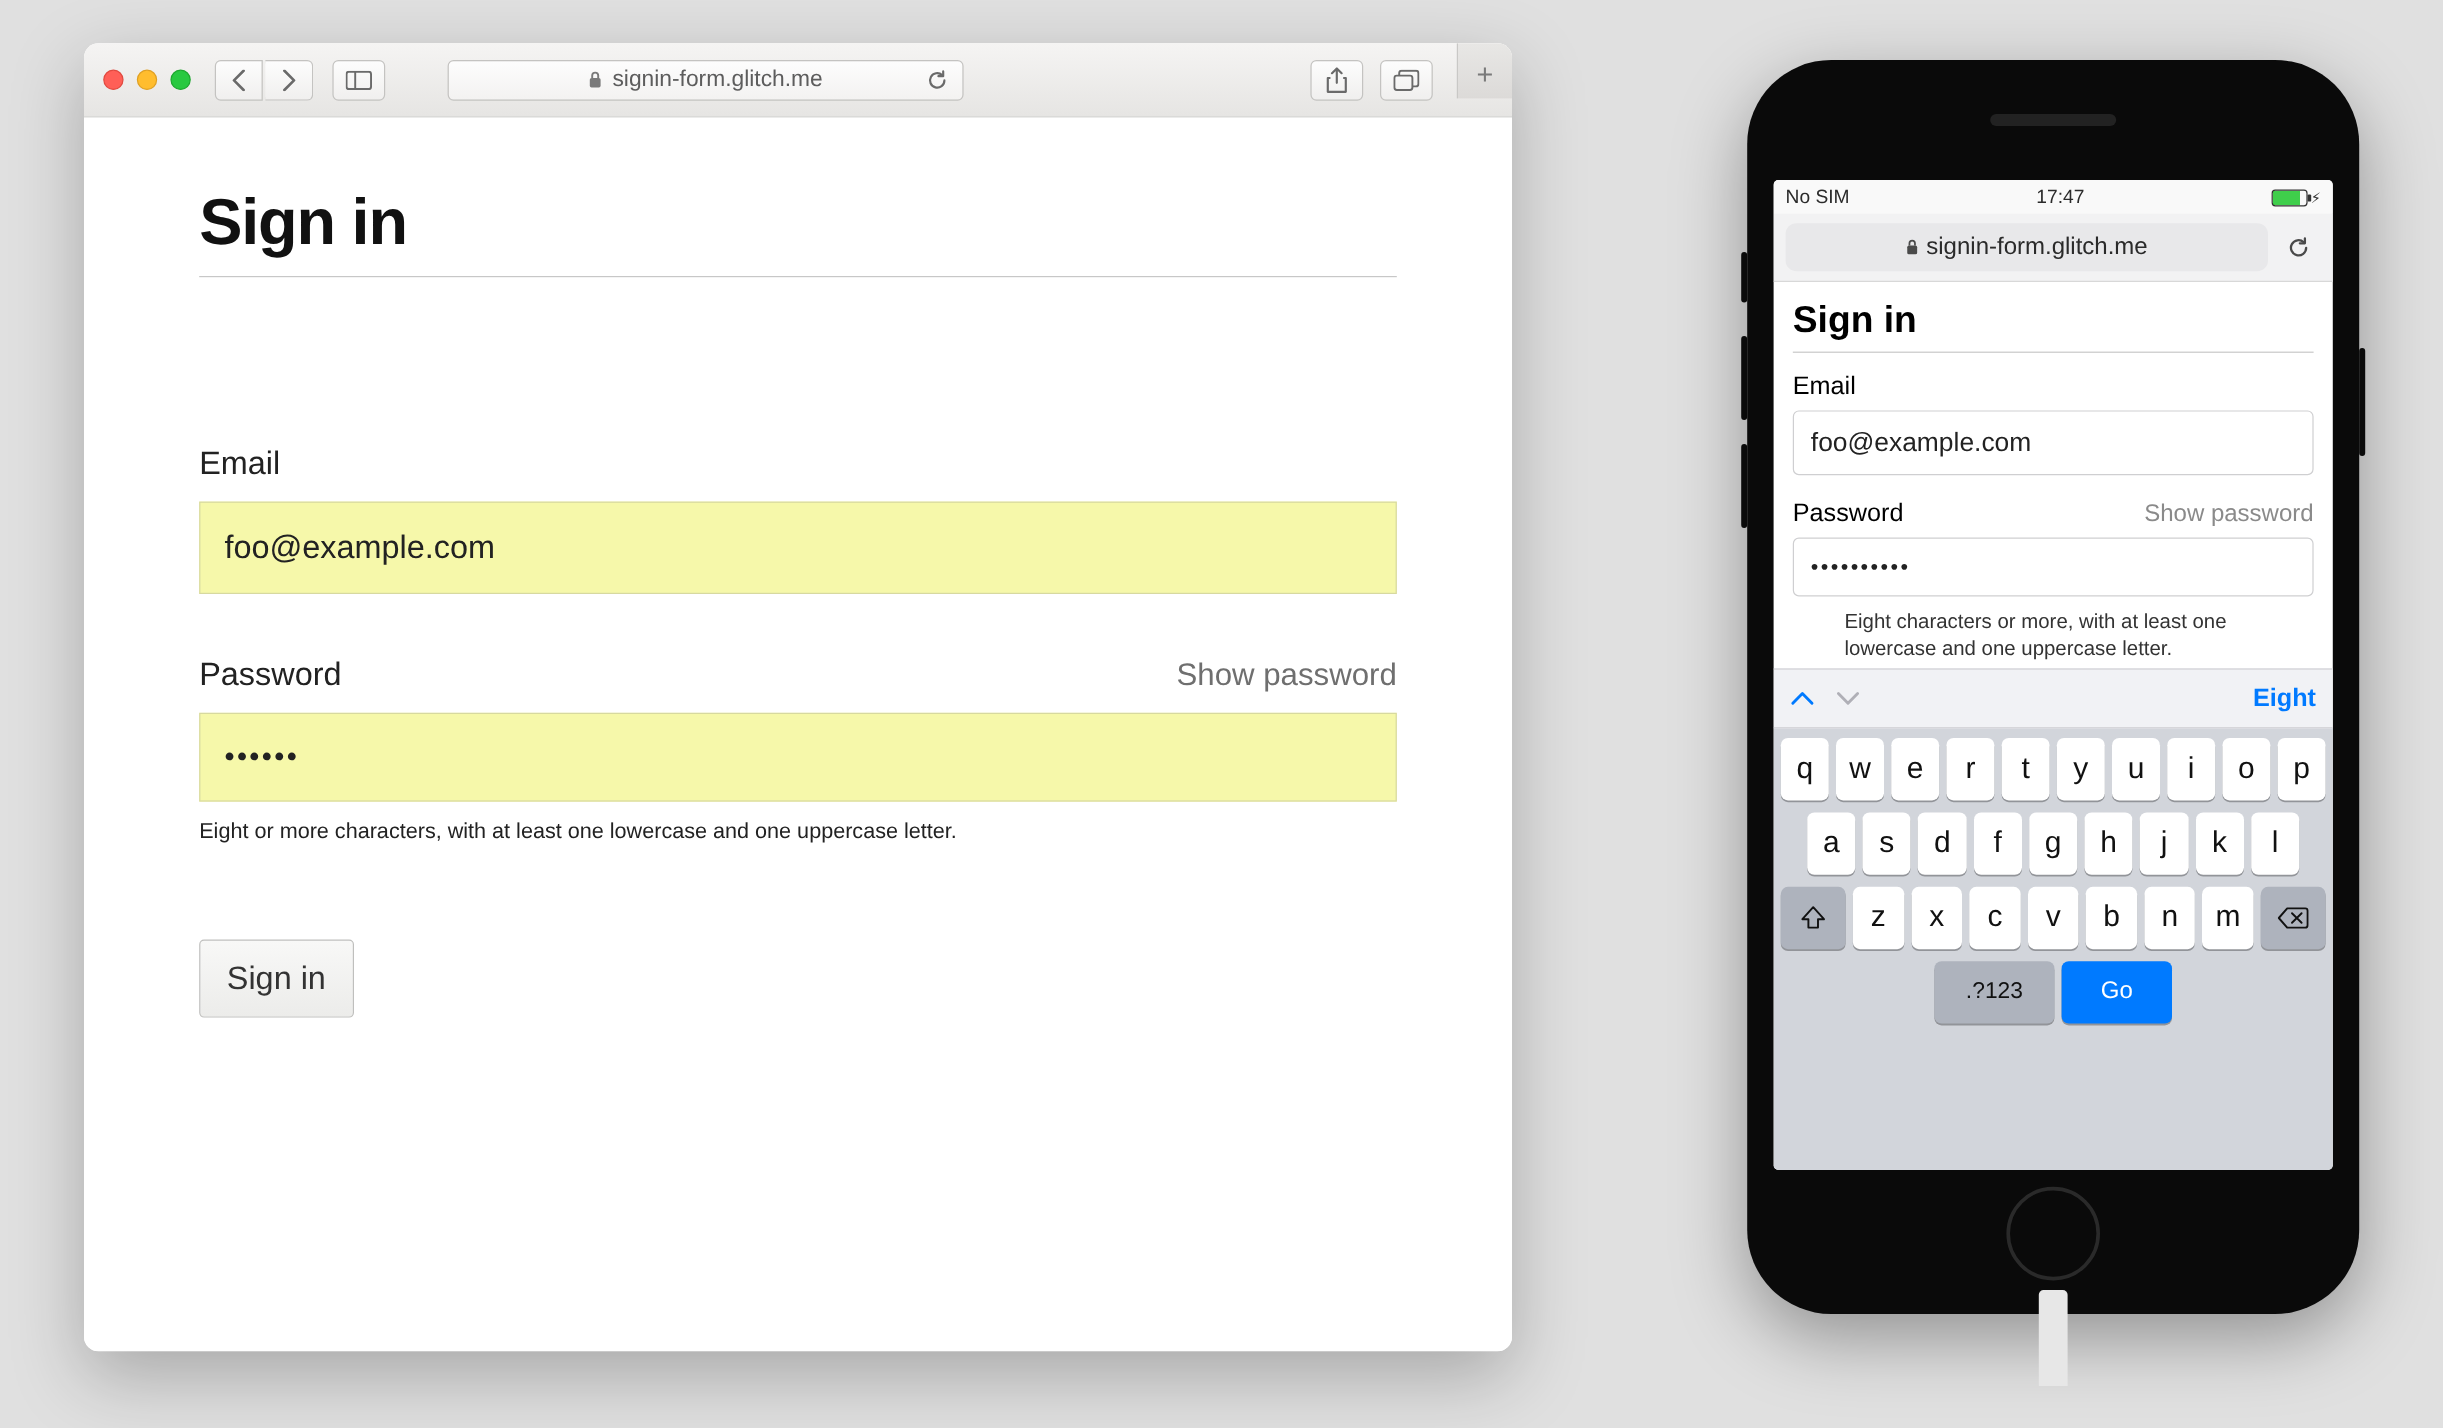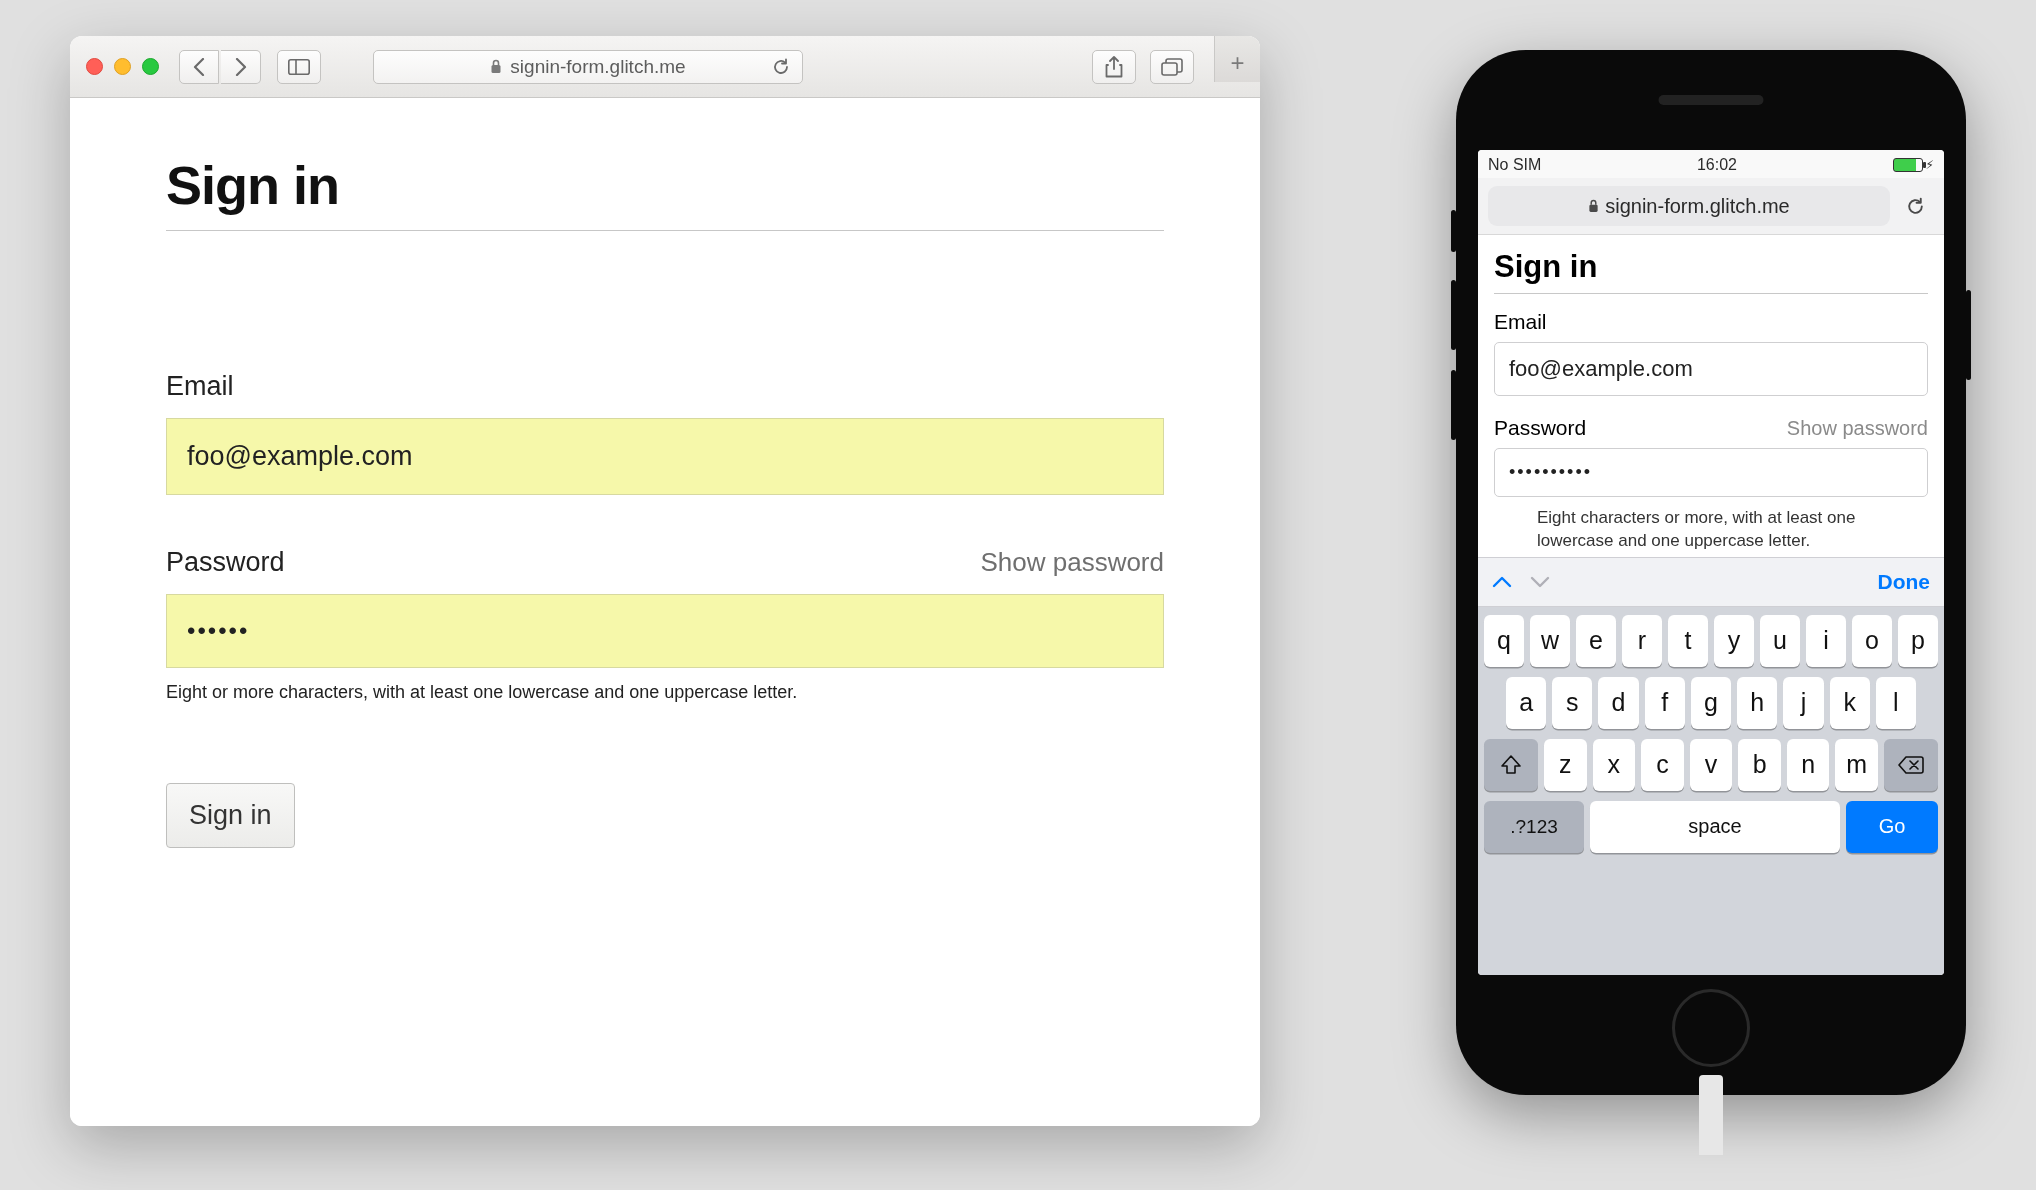--- a/index.html
+++ b/index.html
@@ -379,21 +379,21 @@
   <div class="iphone-side-btn isb-mute"></div>
   <div class="iphone-side-btn isb-vol1"></div>
   <div class="iphone-side-btn isb-vol2"></div>
   <div class="iphone-side-btn isb-power"></div>
   <div class="cable"></div>
 
   <div class="iphone-screen-frame">
 
     <div class="ios-statusbar">
       <span>No SIM</span>
-      <span>16:02</span>
+      <span>17:47</span>
       <span class="battery">
         <span class="battery-body"></span>
         <span style="font-size:12px;color:#333;">⚡︎</span>
       </span>
     </div>
 
     <div class="ios-addressbar">
       <div class="ios-url">
         <svg width="11" height="14" viewBox="0 0 12 15">
             <rect x="1.5" y="6" width="9" height="8" rx="1.5" fill="#4a4a4a"></rect>
@@ -429,21 +429,21 @@
           <svg width="20" height="14" viewBox="0 0 20 14">
               <path d="M2 11 L10 3 L18 11" stroke="#007aff" stroke-width="2.4" fill="none" stroke-linecap="round" stroke-linejoin="round"></path>
             </svg>
         </span>
         <span>
           <svg width="20" height="14" viewBox="0 0 20 14">
               <path d="M2 3 L10 11 L18 3" stroke="#b0b0b7" stroke-width="2.4" fill="none" stroke-linecap="round" stroke-linejoin="round"></path>
             </svg>
         </span>
       </div>
-      <span class="ios-done">Done</span>
+      <span class="ios-done">Eight</span>
     </div>
 
     <div class="ios-keyboard">
       <div class="kb-row" id="kb-row1">
           <div class="kb-key">q</div>
           <div class="kb-key">w</div>
           <div class="kb-key">e</div>
           <div class="kb-key">r</div>
           <div class="kb-key">t</div>
           <div class="kb-key">y</div>
@@ -480,19 +480,18 @@
           </div>
         <div class="kb-key special bksp">
           <svg width="26" height="20" viewBox="0 0 26 20">
               <path d="M8 2 H23 a2 2 0 0 1 2 2 V16 a2 2 0 0 1-2 2 H8 L1 10 Z" fill="none" stroke="#111" stroke-width="1.6" stroke-linejoin="round"></path>
               <path d="M12 6 L20 14 M20 6 L12 14" stroke="#111" stroke-width="1.6" stroke-linecap="round"></path>
             </svg>
         </div>
       </div>
       <div class="kb-row">
         <div class="kb-key special num">.?123</div>
-        <div class="kb-key space">space</div>
         <div class="kb-key go">Go</div>
       </div>
     </div>
 
   </div>
 </div>
 
 </body></html>

